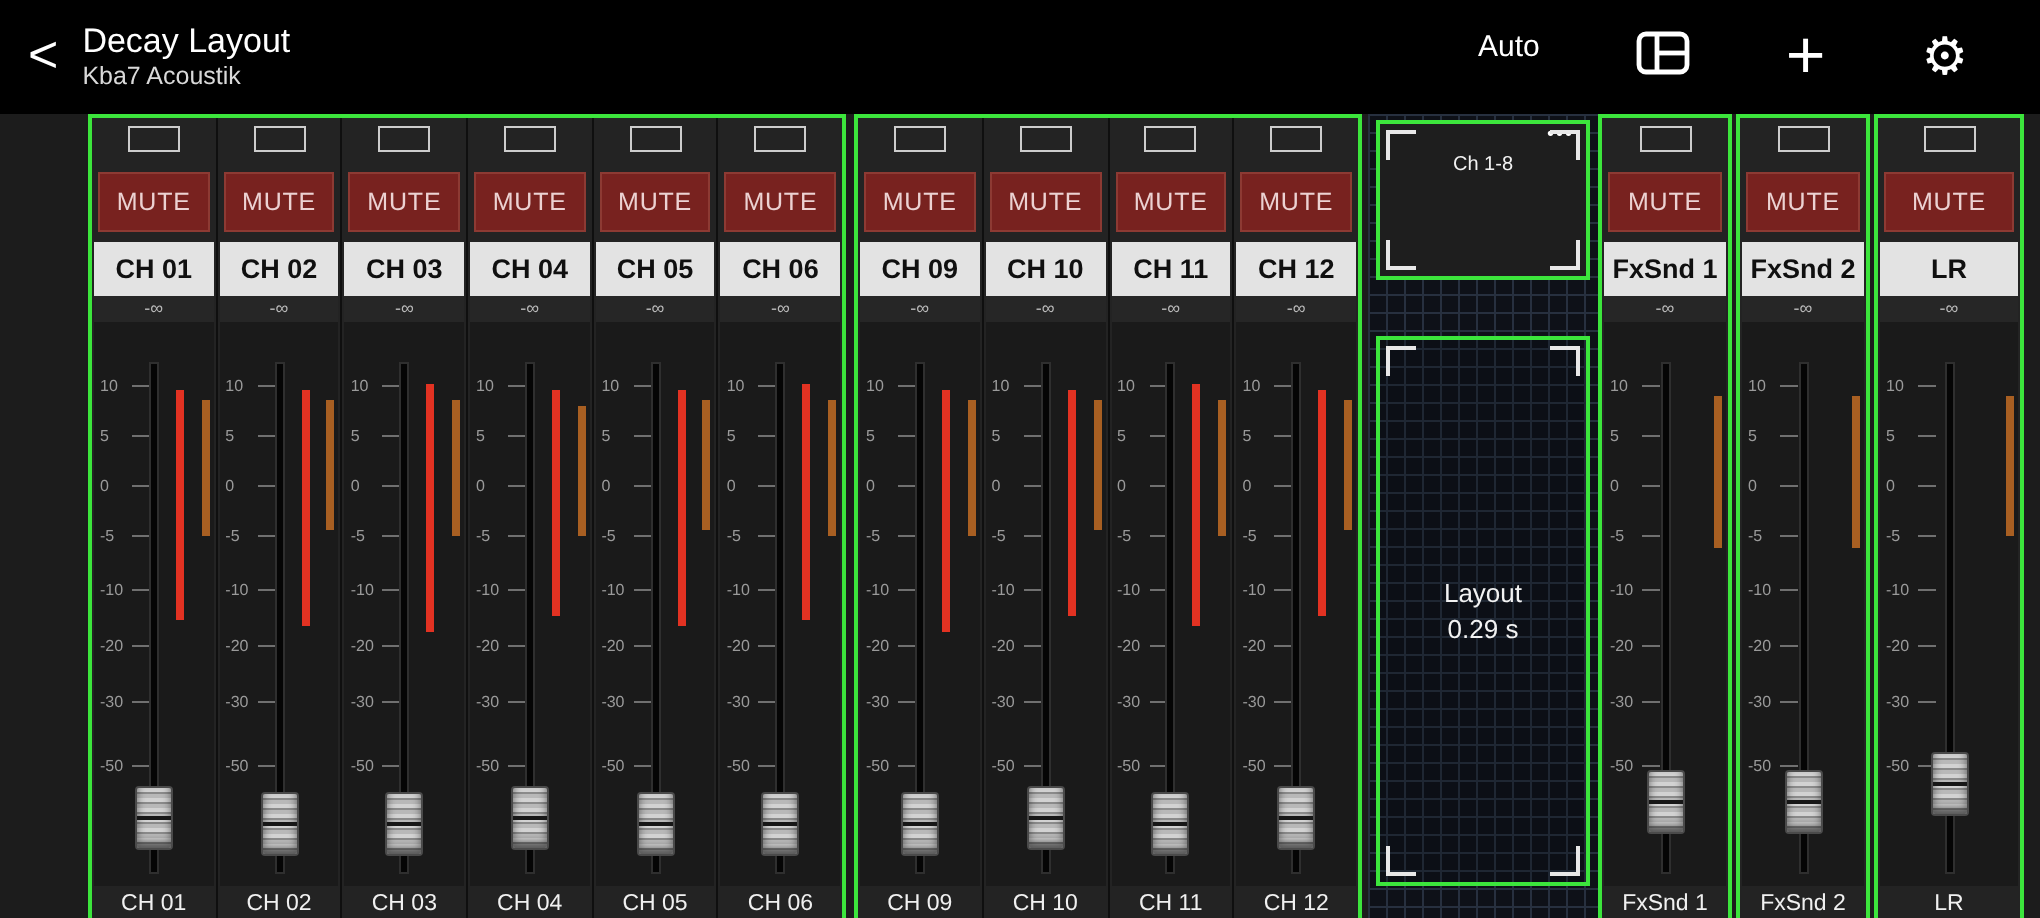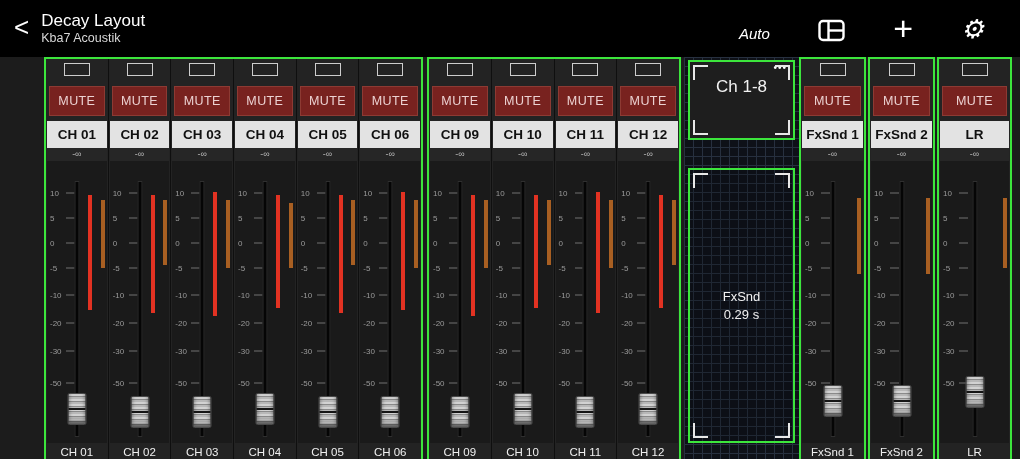--- a/index.html
+++ b/index.html
@@ -7,21 +7,21 @@
        font-family:"Liberation Sans",sans-serif;-webkit-font-smoothing:antialiased;}
 
   
   header{position:absolute;left:0;top:0;width:1020px;height:57px;background:#000;
          display:flex;align-items:center;justify-content:space-between;box-sizing:border-box;
          padding:0 36px 0 14px;}
   .back{display:flex;align-items:center;gap:12px;color:#fff;cursor:pointer;}
   .chev{font-size:26px;font-weight:300;line-height:1;margin-top:-2px;color:#fff;}
   .title{font-size:17px;color:#fff;line-height:1.15;}
   .subtitle{font-size:12.5px;color:#d9d9d9;line-height:1.2;}
-  .header-right{display:flex;align-items:flex-end;gap:48px;font-style:italic;}
+  .header-right{display:flex;align-items:flex-start;gap:48px;}
   .auto{color:#fff;font-size:15px;cursor:pointer;}
   .layout-icon{display:block;cursor:pointer;}
   .plus{color:#fff;font-size:34px;font-weight:200;line-height:0.8;cursor:pointer;}
   .gear{color:#fff;font-size:26px;line-height:1;cursor:pointer;}
 
   
   .mixer{position:absolute;top:57px;left:0;width:1020px;height:402px;background:#1c1c1c;}
   .grid-col{position:absolute;left:684px;top:0;width:115px;height:100%;
             background-color:#0e1118;
             background-image:linear-gradient(#27303f 1px,transparent 1px),
@@ -64,21 +64,21 @@
   .meter-red{position:absolute;left:calc(50% + 11px);width:4px;background:var(--meter-red,#e23222);}
   .meter-org{position:absolute;right:2px;width:4px;background:var(--meter-orange,#a85f22);}
   .bottom-label{flex:none;height:16px;color:#f0f0f0;font-size:11.5px;text-align:center;
                 line-height:19px;overflow:hidden;white-space:nowrap;}
 
   
   .panel{position:absolute;box-sizing:border-box;border:2px solid var(--accent-green,#3ce53c);
          cursor:pointer;}
   .panel.ch18{left:688px;top:3px;width:107px;height:80px;background:#1e1e1e;}
   .dots{position:absolute;top:0;right:6px;color:#fff;font-size:10px;letter-spacing:1px;line-height:12px;}
-  .panel-label{color:#f2f2f2;font-size:17px;text-align:center;margin-top:15px;}
+  .panel-label{color:#f2f2f2;font-size:10px;text-align:center;margin-top:15px;}
   .panel.decay{left:688px;top:111px;width:107px;height:275px;background:rgba(8,10,16,.25);}
   .decay-text{position:absolute;top:50%;left:0;right:0;transform:translateY(-50%);
               text-align:center;color:#f2f2f2;font-size:13px;line-height:18px;}
   .bracket{position:absolute;width:13px;height:13px;}
   .br-tl{top:3px;left:3px;border-top:2px solid #e8e8e8;border-left:2px solid #e8e8e8;}
   .br-tr{top:3px;right:3px;border-top:2px solid #e8e8e8;border-right:2px solid #e8e8e8;}
   .br-bl{bottom:3px;left:3px;border-bottom:2px solid #e8e8e8;border-left:2px solid #e8e8e8;}
   .br-br{bottom:3px;right:3px;border-bottom:2px solid #e8e8e8;border-right:2px solid #e8e8e8;}
 </style>
 </head>
@@ -588,21 +588,21 @@
       <span class="dots">•••</span>
       <div class="panel-label">Ch 1-8</div>
       <span class="bracket br-tl"></span>
       <span class="bracket br-tr"></span>
       <span class="bracket br-bl"></span>
       <span class="bracket br-br"></span>
     </div>
 
     <div class="panel decay">
       <div class="decay-text">
-        <div>FxSnd</div>
+        <div>Layout</div>
         <div>0.29 s</div>
       </div>
       <span class="bracket br-tl"></span>
       <span class="bracket br-tr"></span>
       <span class="bracket br-bl"></span>
       <span class="bracket br-br"></span>
     </div>
 
     <section class="strip-group" id="group-fx1">
         <div class="strip">

